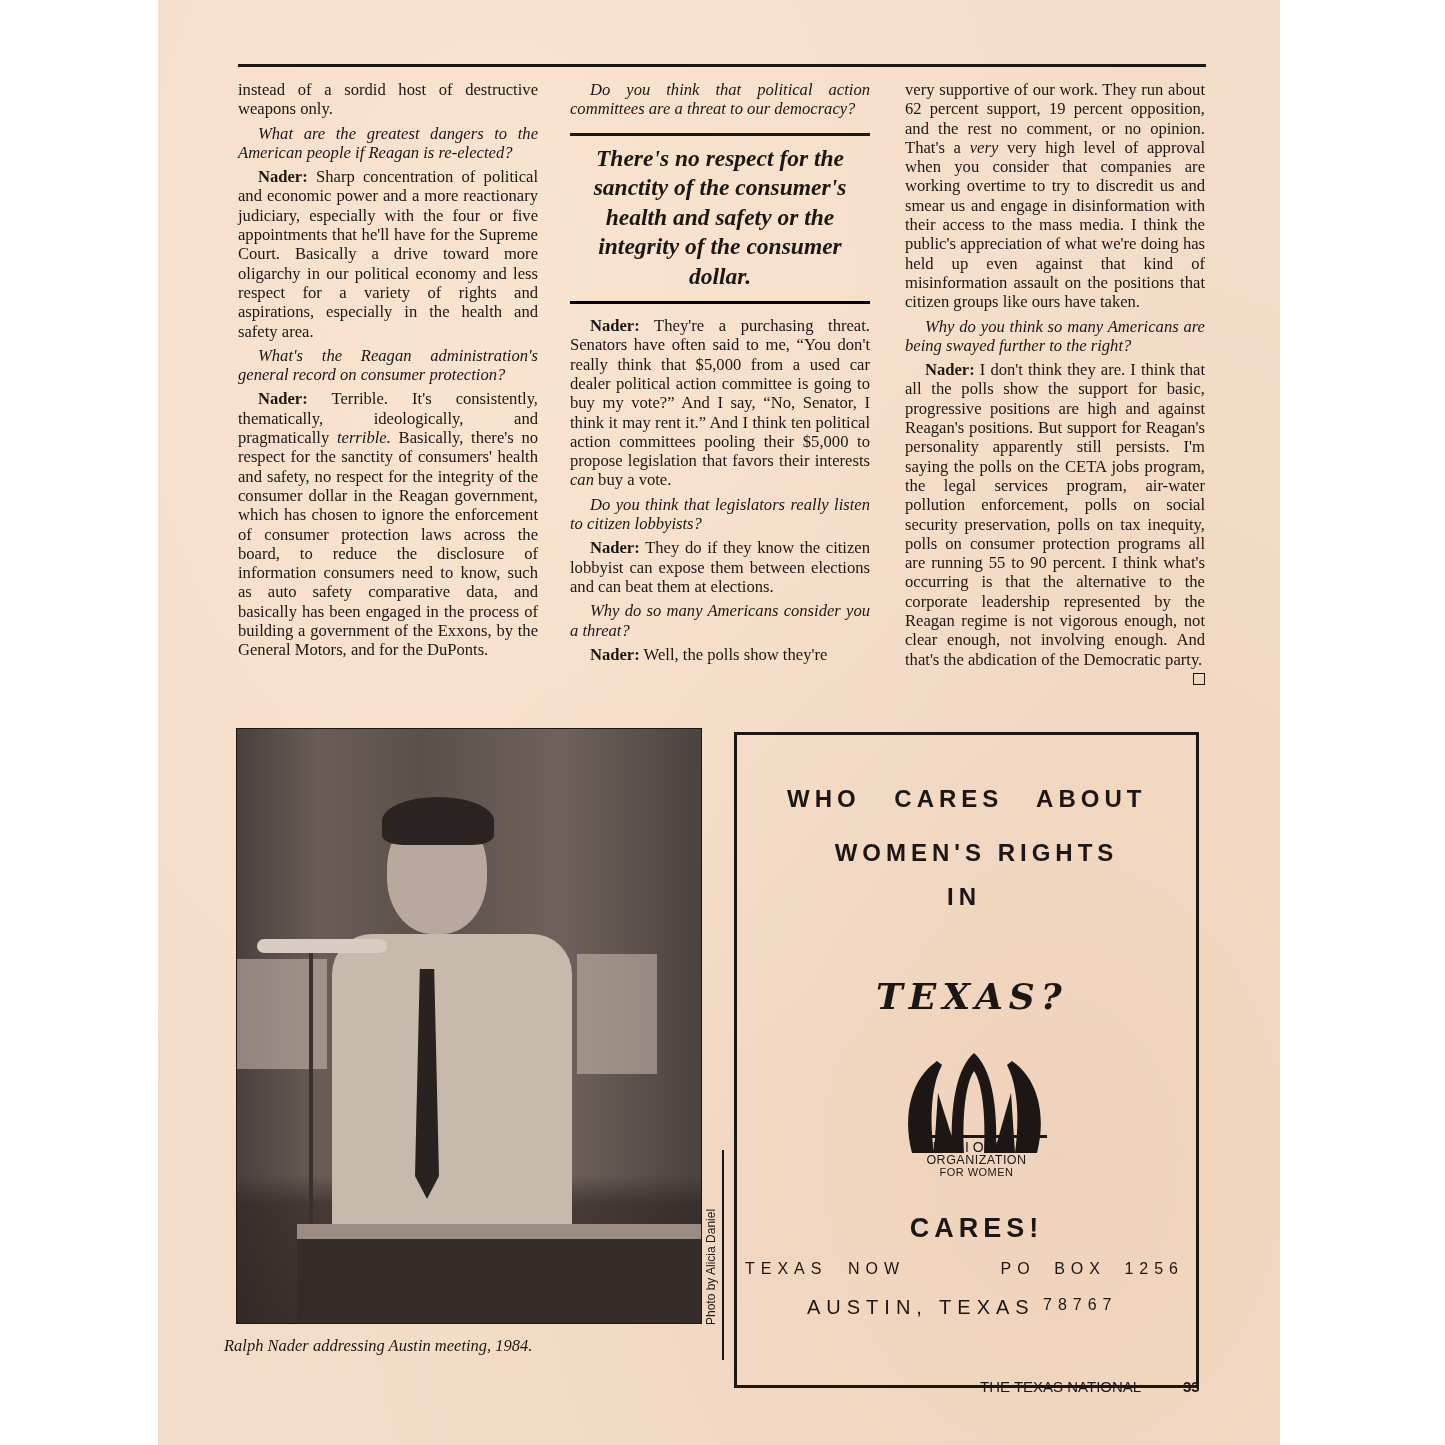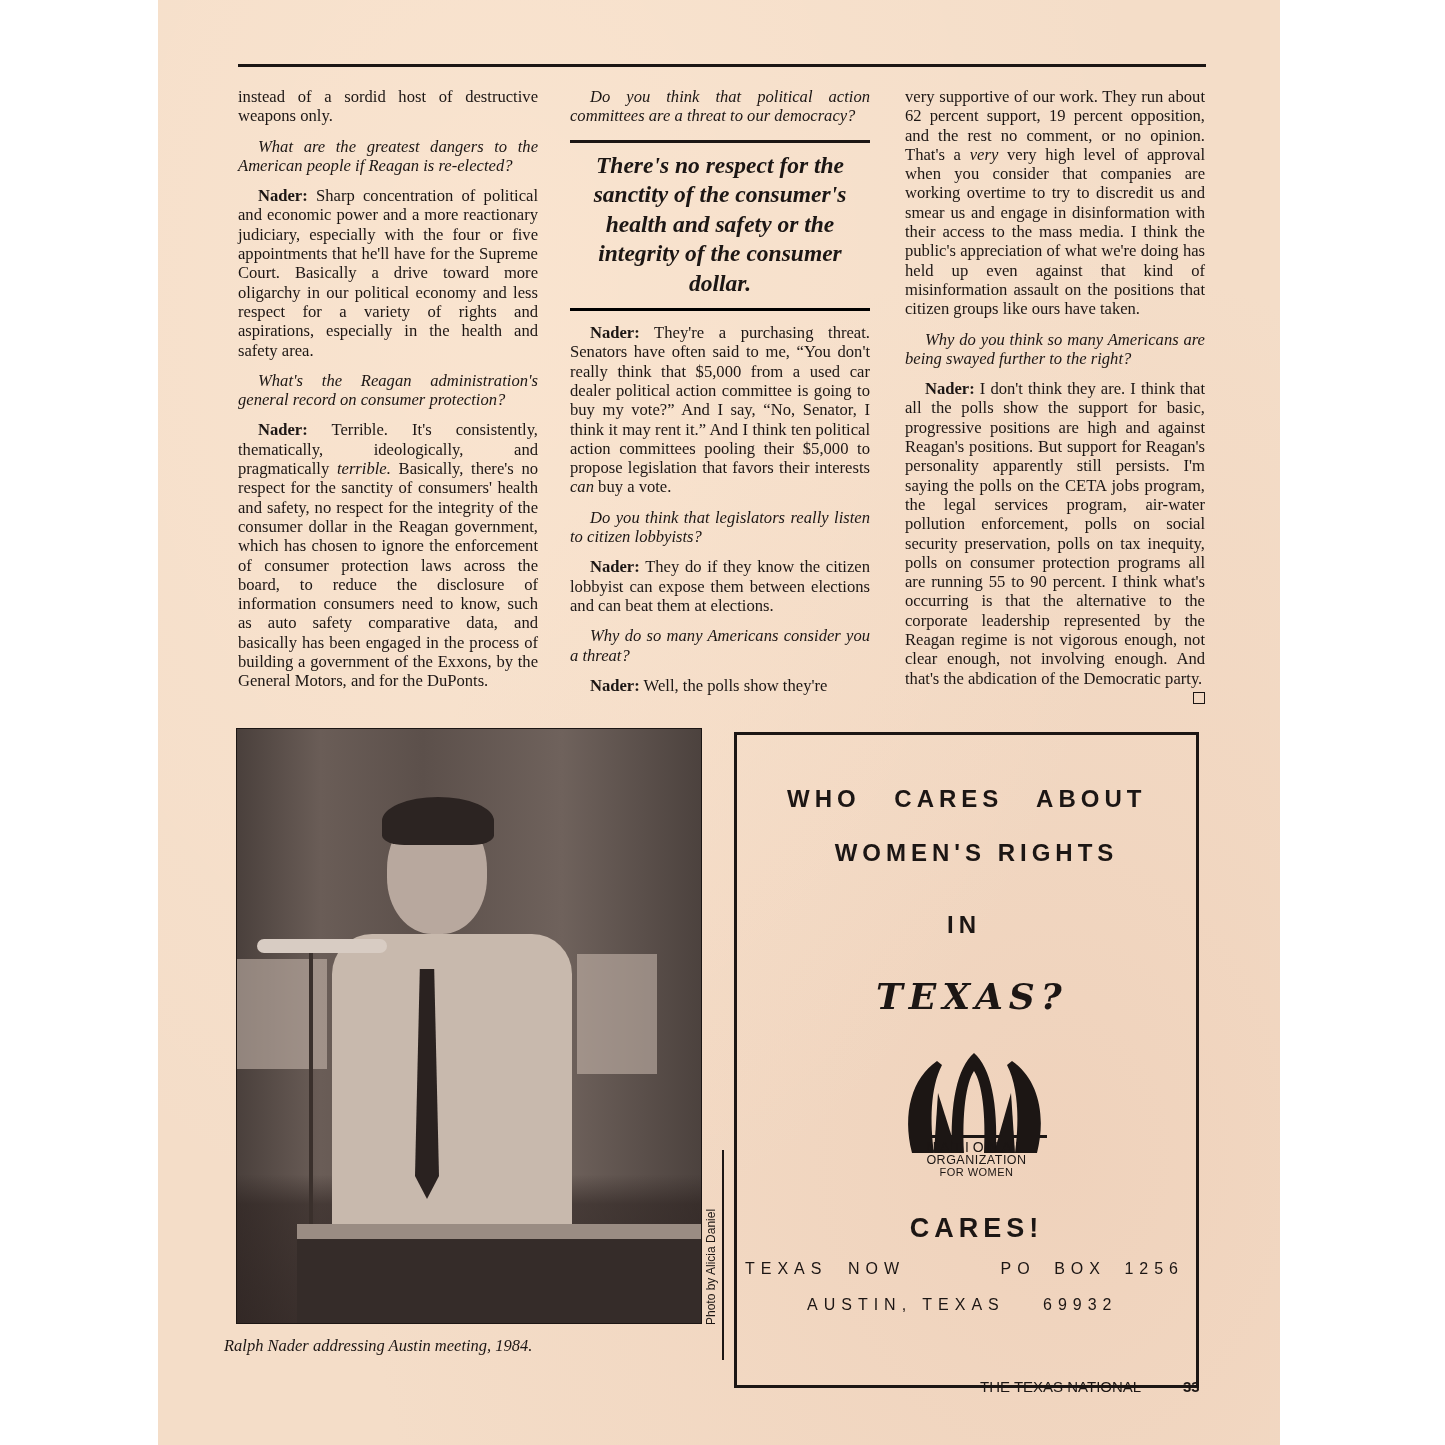--- a/index.html
+++ b/index.html
@@ -9,21 +9,21 @@
   }
   .page {
     position: absolute; left: 158px; top: 0; width: 1122px; height: 1445px;
     background: #f4ddc8;
     background-image:
       radial-gradient(ellipse at 30% 20%, rgba(255,235,215,0.5), rgba(0,0,0,0) 60%),
       radial-gradient(ellipse at 80% 80%, rgba(230,190,165,0.35), rgba(0,0,0,0) 55%);
   }
   .top-rule { position: absolute; top: 64px; height: 3px; background: #1c1614; }
   .col { position: absolute; top: 76px; font-size: 16.6px; line-height: 19.3px; text-align: justify; }
-  .col p { margin: 11px 0 5px 0; text-indent: 20px; }
+  .col p { margin: 4px 0 5px 0; text-indent: 20px; }
   .col p.noindent { text-indent: 0; }
   .q { font-style: italic; }
   .nader { font-weight: bold; }
   .pull {
     border-top: 3px solid #1c1614; border-bottom: 3px solid #000000;
     margin: 14px 0 12px 0; padding: 8px 4px 10px 4px;
     font-style: italic; font-weight: bold; font-size: 23.5px; line-height: 29.5px; text-align: center;
   }
   .endmark { float: right; width: 10px; height: 10px; border: 1px solid #1c1614; margin-top: 4px; }
 
@@ -55,32 +55,32 @@
   .vrule { position: absolute; left: 722px; top: 1150px; width: 2px; height: 210px; background: #1c1614; }
 
   .ad {
     position: absolute; left: 734px; top: 732px; width: 465px; height: 656px;
     border: 3px solid #1c1614; box-sizing: border-box;
     font-family: "Liberation Sans", sans-serif; color: #1c1614;
   }
   .ad .line1, .ad .line2, .ad .line3 { position: absolute; left: 0; right: 0; text-align: center; font-weight: bold; font-size: 24px; letter-spacing: 5px; }
   .ad .line1 { top: 50px; left: 50px; word-spacing: 22px; text-align: left; }
   .ad .line2 { top: 104px; left: 20px; }
-  .ad .line3 { top: 176px; left: -5px; }
+  .ad .line3 { top: 148px; left: -5px; }
   .ad .texas { position: absolute; left: 0; right: 0; top: 240px; text-align: center; font-family: "DejaVu Serif", serif; font-weight: bold; font-style: italic; font-size: 36px; letter-spacing: 6px; padding-left: 11px; }
   .ad .logo { position: absolute; left: 165px; top: 318px; width: 145px; height: 104px; }
   .ad .logo-rule { position: absolute; left: 180px; top: 400px; width: 130px; height: 3px; background: #1c1614; }
   .ad .org1, .ad .org2, .ad .org3 { position: absolute; left: 0; right: 0; text-align: center; padding-left: 20px; }
   .ad .org1 { top: 404px; font-size: 14px; letter-spacing: 4px; }
   .ad .org2 { top: 418px; font-size: 12.5px; letter-spacing: 0.5px; }
   .ad .org3 { top: 431px; font-size: 11px; letter-spacing: 0.5px; }
   .ad .cares { position: absolute; left: 0; right: 0; top: 478px; text-align: center; font-weight: bold; font-size: 27px; letter-spacing: 5px; padding-left: 20px; }
   .ad .addr-left { position: absolute; left: 8px; top: 525px; font-size: 16px; letter-spacing: 6px; word-spacing: 10px; }
   .ad .addr-right { position: absolute; right: 12px; top: 525px; font-size: 16px; letter-spacing: 6px; word-spacing: 8px; }
-  .ad .addr-city { position: absolute; left: 70px; top: 561px; font-size: 16px; letter-spacing: 6px; }
+  .ad .addr-city { position: absolute; left: 70px; top: 561px; font-size: 20px; letter-spacing: 6px; }
   .ad .addr-zip { position: absolute; left: 306px; top: 561px; font-size: 16px; letter-spacing: 6px; }
 
   .footer { position: absolute; top: 1378px; left: 980px; font-family: "Liberation Sans", sans-serif; font-size: 15px; }
   .footer .pub { }
   .footer .pnum { position: absolute; left: 203px; font-weight: bold; }
 </style>
 </head>
 <body>
 
 <div class="page"></div>
@@ -140,19 +140,19 @@
     <path d="M113 100 L109 40 L92 100 Z" fill="#1c1614"></path>
   </svg>
   <div class="logo-rule"></div>
   <div class="org1">NATIONAL</div>
   <div class="org2">ORGANIZATION</div>
   <div class="org3">FOR WOMEN</div>
   <div class="cares">CARES!</div>
   <div class="addr-left">TEXAS NOW</div>
   <div class="addr-right">PO BOX 1256</div>
   <div class="addr-city">AUSTIN, TEXAS</div>
-  <div class="addr-zip">69932</div>
+  <div class="addr-zip">78767</div>
 </div>
 
 <div class="footer">
   <span class="pub">THE TEXAS NATIONAL</span>
   <span class="pnum">33</span>
 </div>
 
 </body></html>

